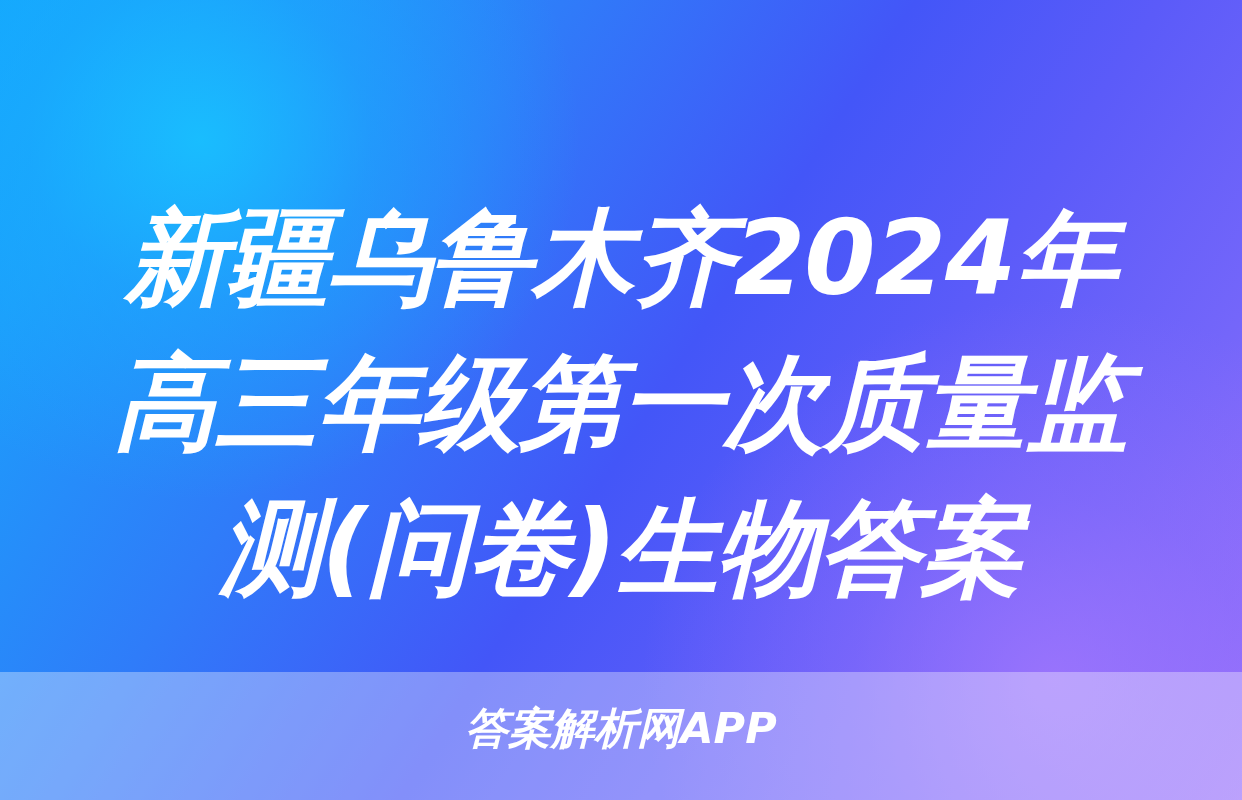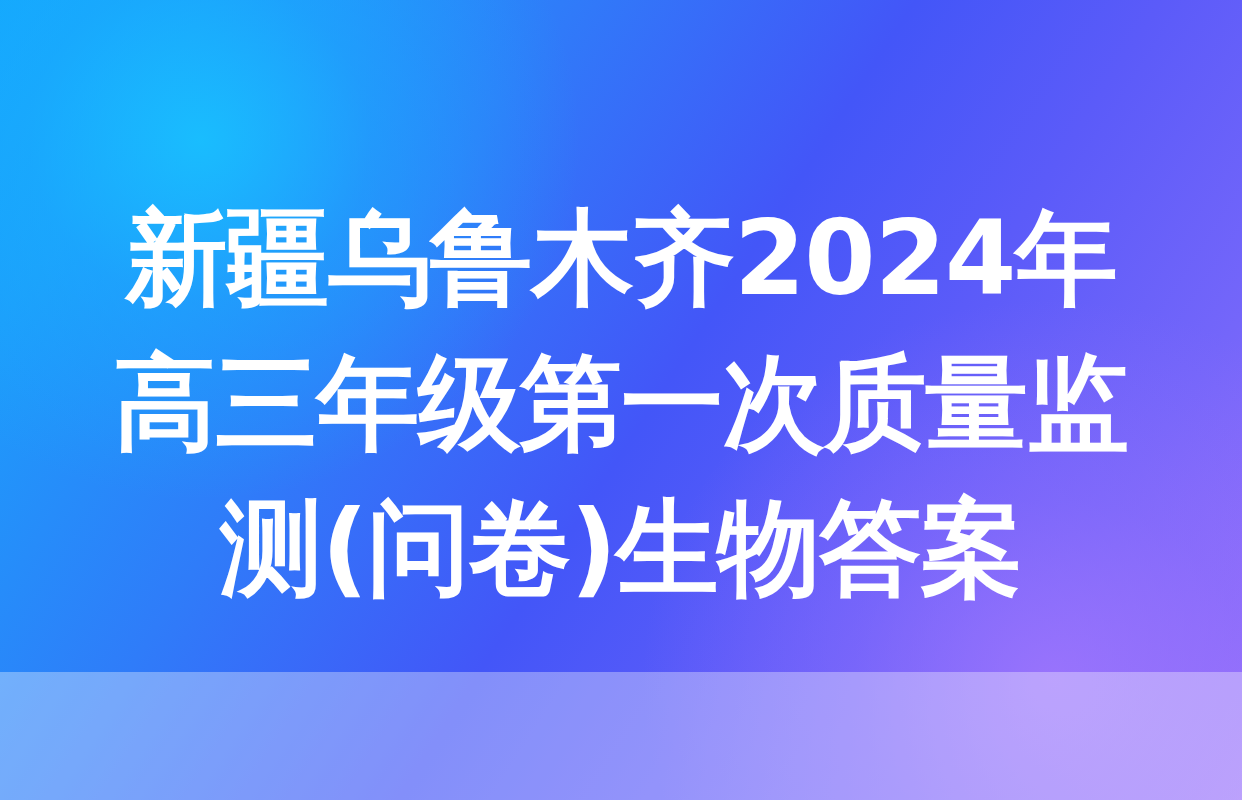--- a/index.html
+++ b/index.html
@@ -71,20 +71,21 @@
   
   .title-block {
     position: absolute;
     left: 0;
     right: 0;
     top: 186px;
     z-index: 3;
     padding: 0 105px;
     box-sizing: border-box;
     text-align: center;
+    font-style: italic;
   }
 
   .title-text {
     display: block;
     margin: 0;
     color: #ffffff;
     font-family: "DejaVu Sans", "Liberation Sans", sans-serif;
     font-size: 104px;
     font-weight: 700;
     line-height: 145px;
@@ -132,14 +133,17 @@
 <body>
 
 <div class="poster">
 
   <div class="title-block">
     <h1 class="title-text">新疆乌鲁木齐2024年高三年级第一次质量监测(问卷)生物答案</h1>
   </div>
 
   <div class="bottom-band"></div>
 
+  <div class="watermark">
+    <span class="watermark-text">答案解析网APP</span>
+  </div>
 
 </div>
 
 </body></html>

